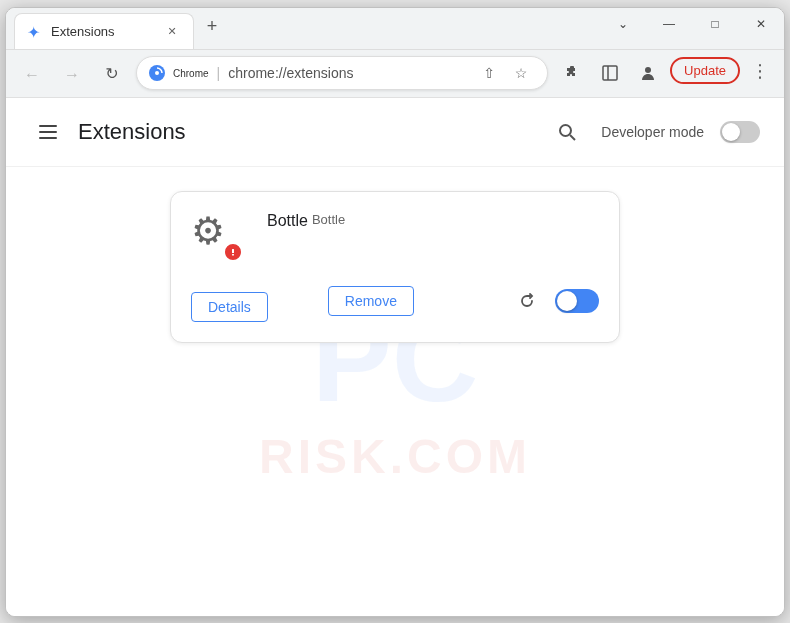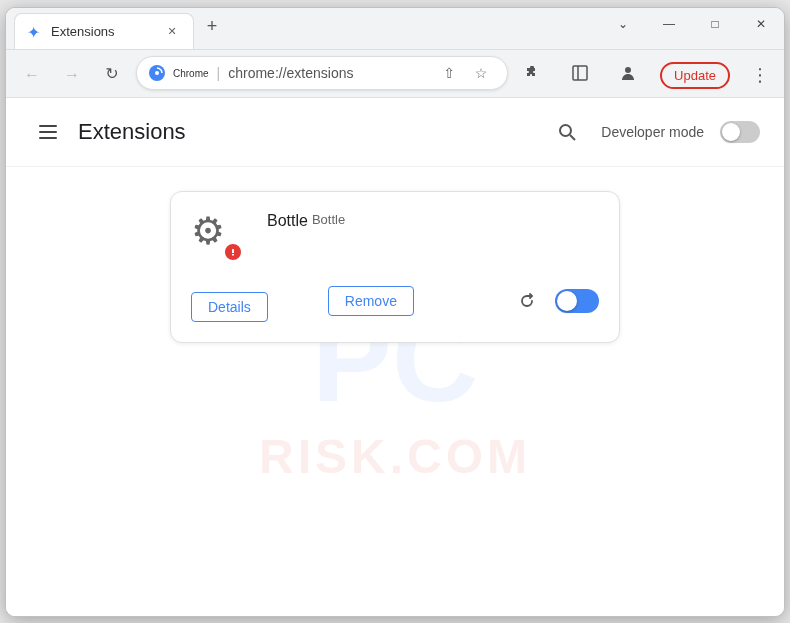--- a/index.html
+++ b/index.html
@@ -184,22 +184,22 @@
       border-radius: 50%;
       display: flex;
       align-items: center;
       justify-content: center;
       font-size: 14px;
       color: #666;
       cursor: pointer;
     }
     .toolbar-actions {
       display: flex;
-      align-items: flex-end;
-      gap: 16px;
+      align-items: flex-start;
+      gap: 6px;
     }
     .toolbar-btn {
       width: 32px;
       height: 32px;
       border-radius: 50%;
       display: flex;
       align-items: center;
       justify-content: center;
       font-size: 16px;
       color: #555;

